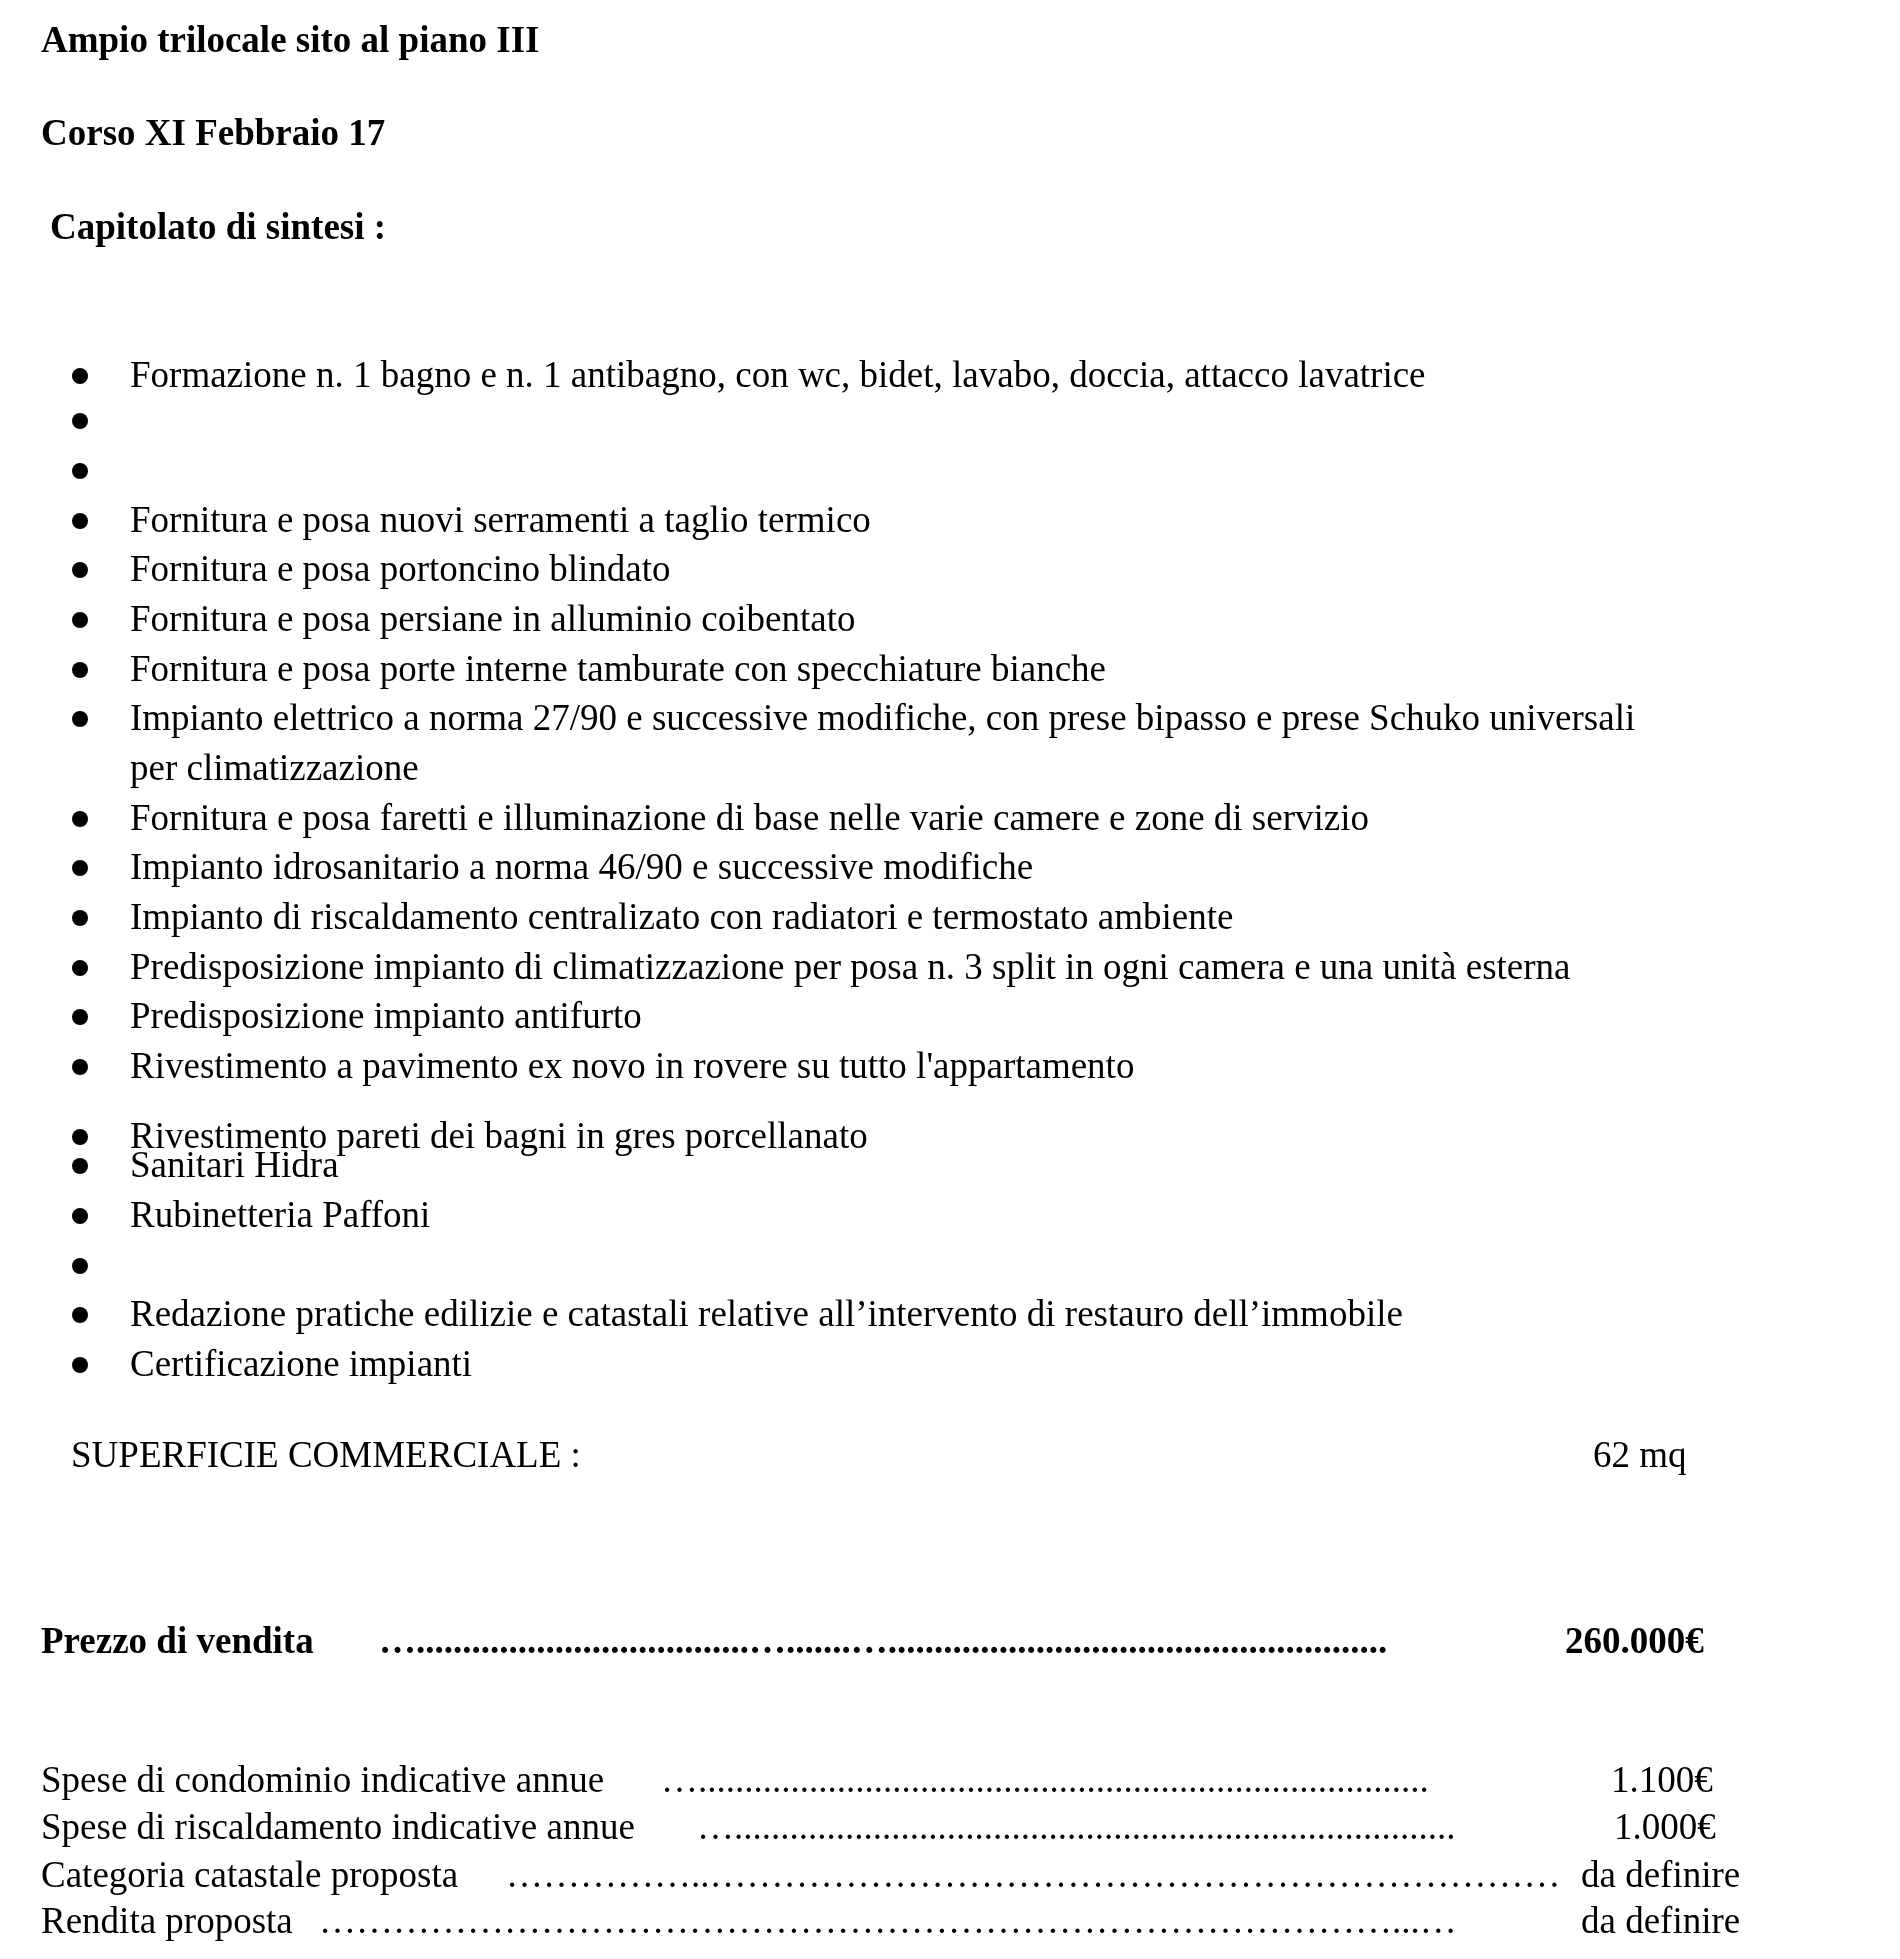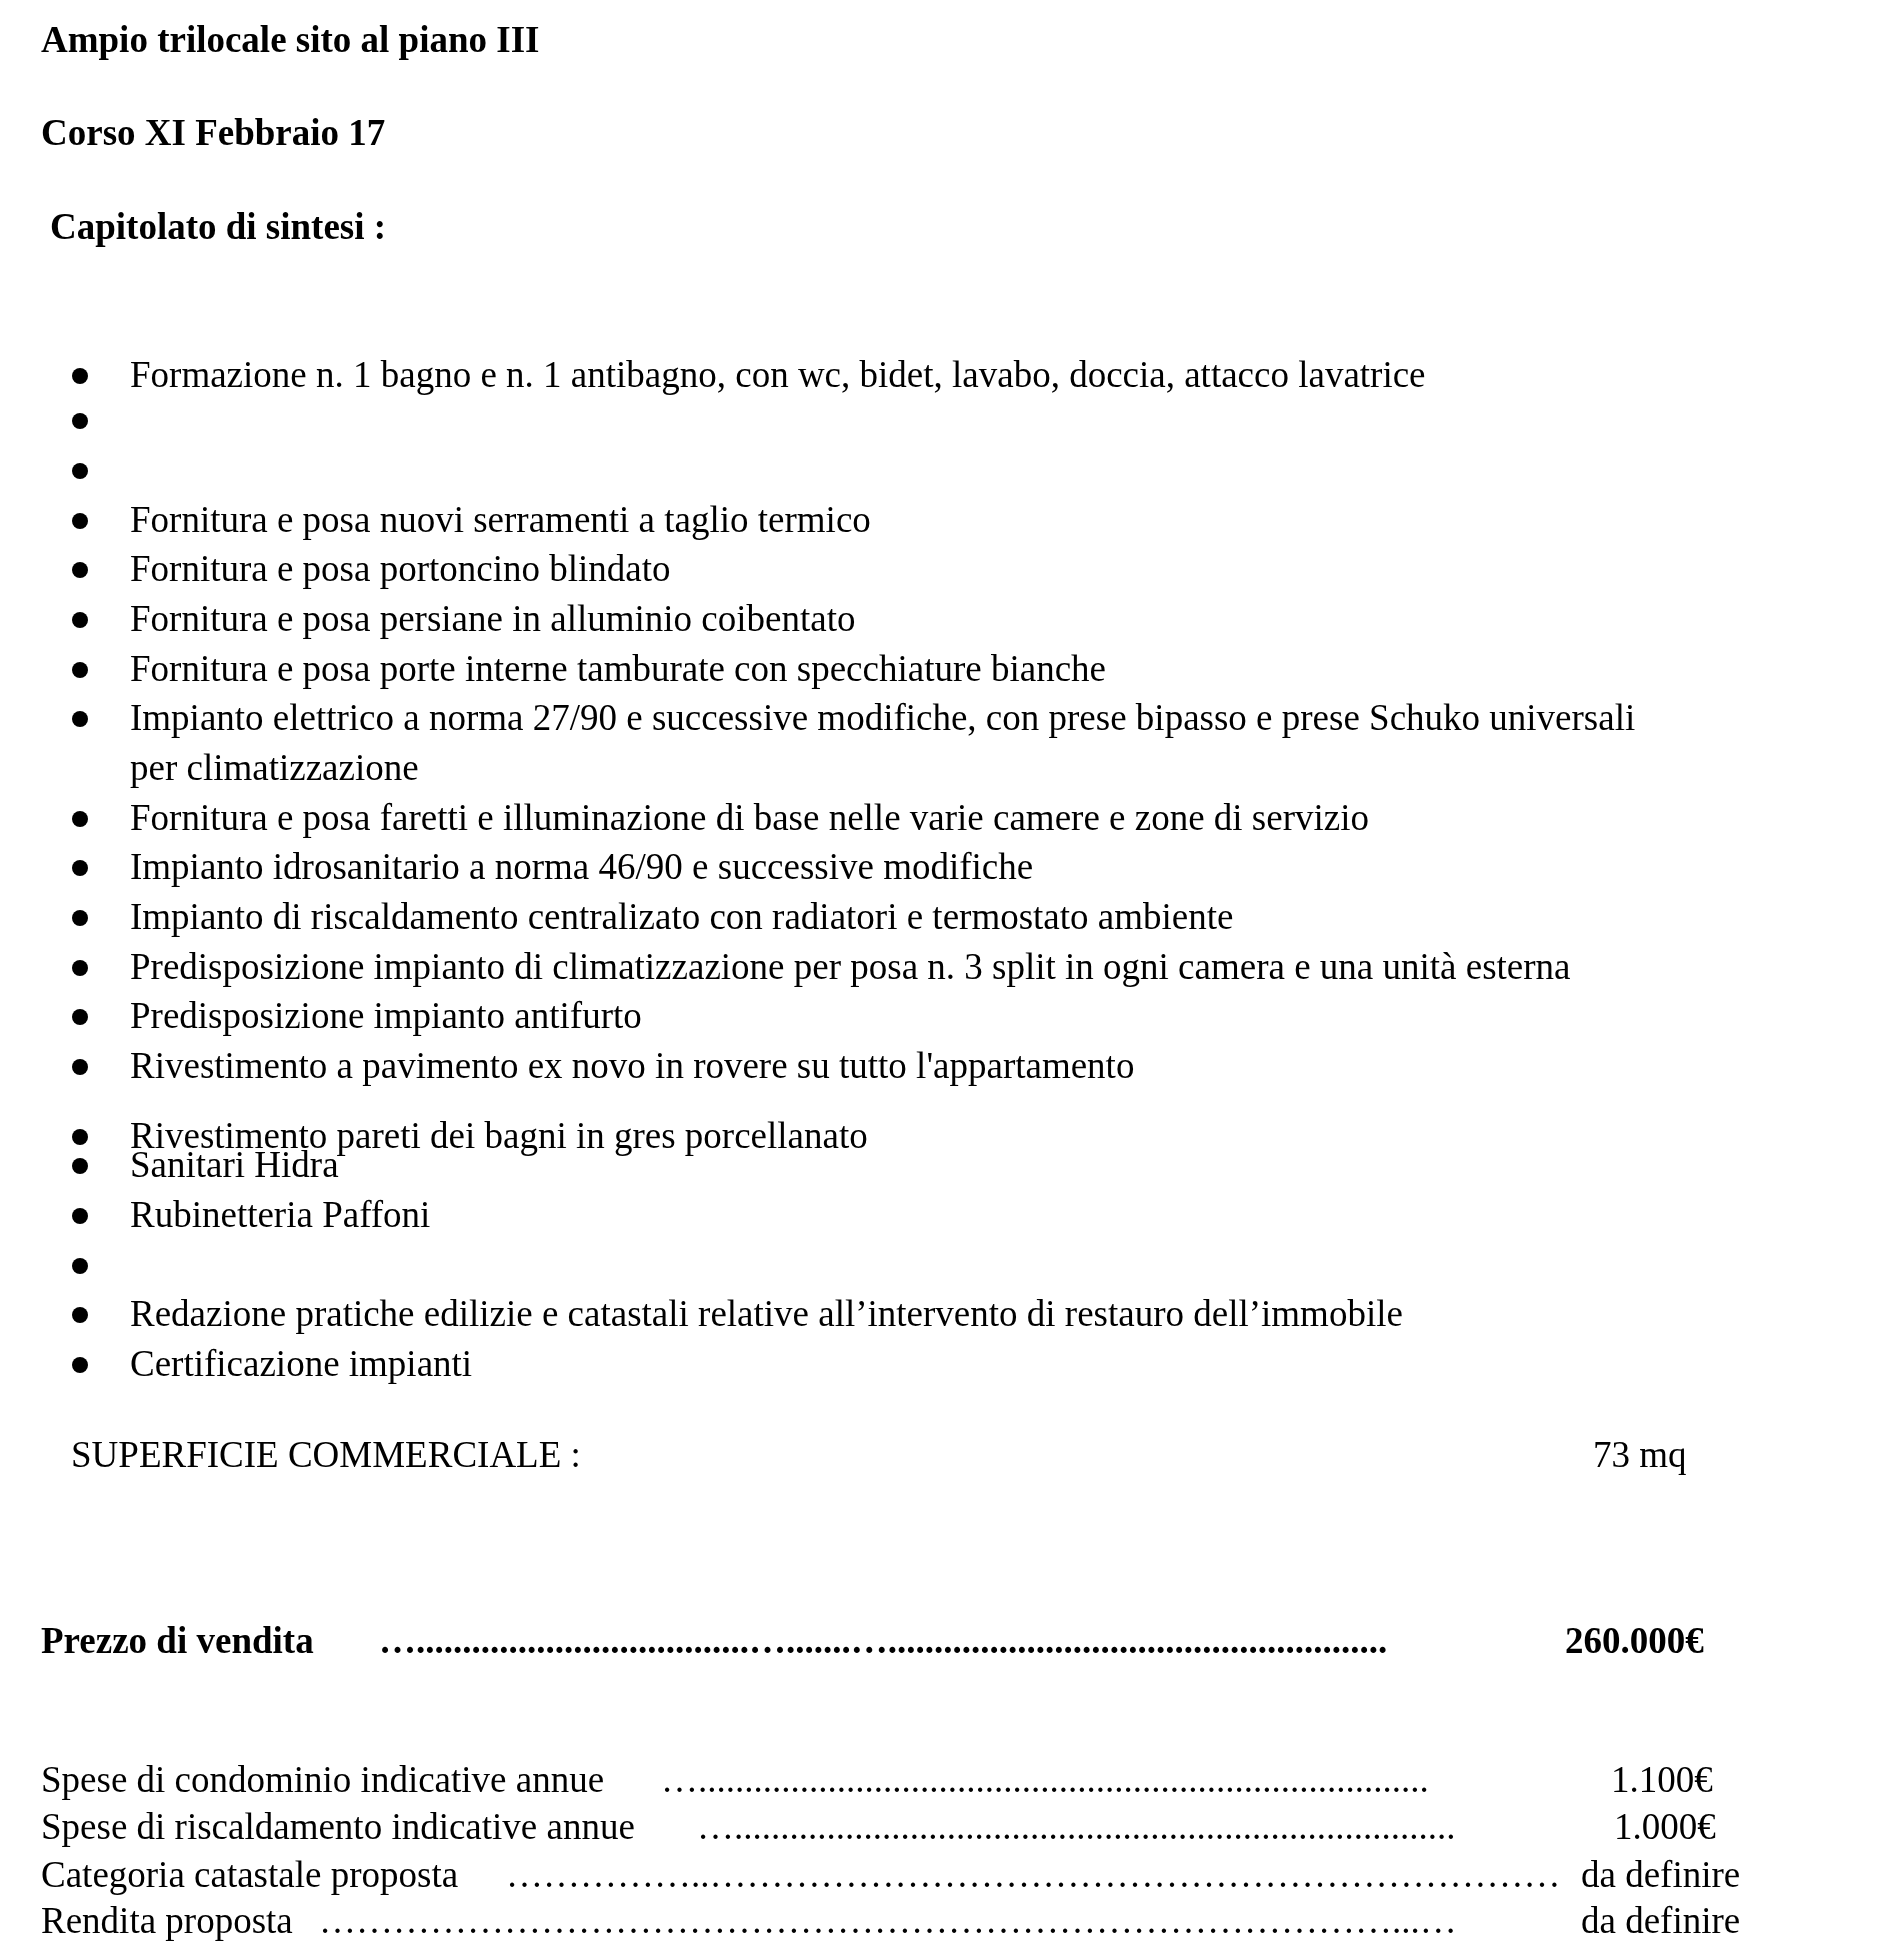--- a/index.html
+++ b/index.html
@@ -98,21 +98,21 @@
       <span class="dot" style="top: 12.2px;"></span>
       <span class="bt" style="top: 0px;">Redazione pratiche edilizie e catastali relative all’intervento di restauro dell’immobile</span>
     </div>
     <div class="bl" style="top: 1345px;">
       <span class="dot" style="top: 12.2px;"></span>
       <span class="bt" style="top: 0px;">Certificazione impianti</span>
     </div>
   </div>
 
 <div class="abs body" style="left:71px; top:1436px;">SUPERFICIE COMMERCIALE   :</div>
-<div class="abs body" style="left:1593px; top:1436px;">73 mq</div>
+<div class="abs body" style="left:1593px; top:1436px;">62 mq</div>
 
 <div class="abs h" style="left:41px; top:1622px;">Prezzo di vendita</div>
 <div class="abs leader" style="left:379px; top:1622px; width:1156px; font-weight:bold;">…....................................….......…......................................................</div>
 <div class="abs h" style="left:1565px; top:1622px;">260.000€</div>
 
 <div class="abs body" style="left:41px; top:1761px;">Spese di condominio indicative annue</div>
 <div class="abs leader" style="left:661px; top:1761px; width:904px;"> …...............................................................................</div>
 <div class="abs body" style="left:1611px; top:1761px;">1.100€</div>
 
 <div class="abs body" style="left:41px; top:1808px;">Spese di riscaldamento indicative annue</div>

